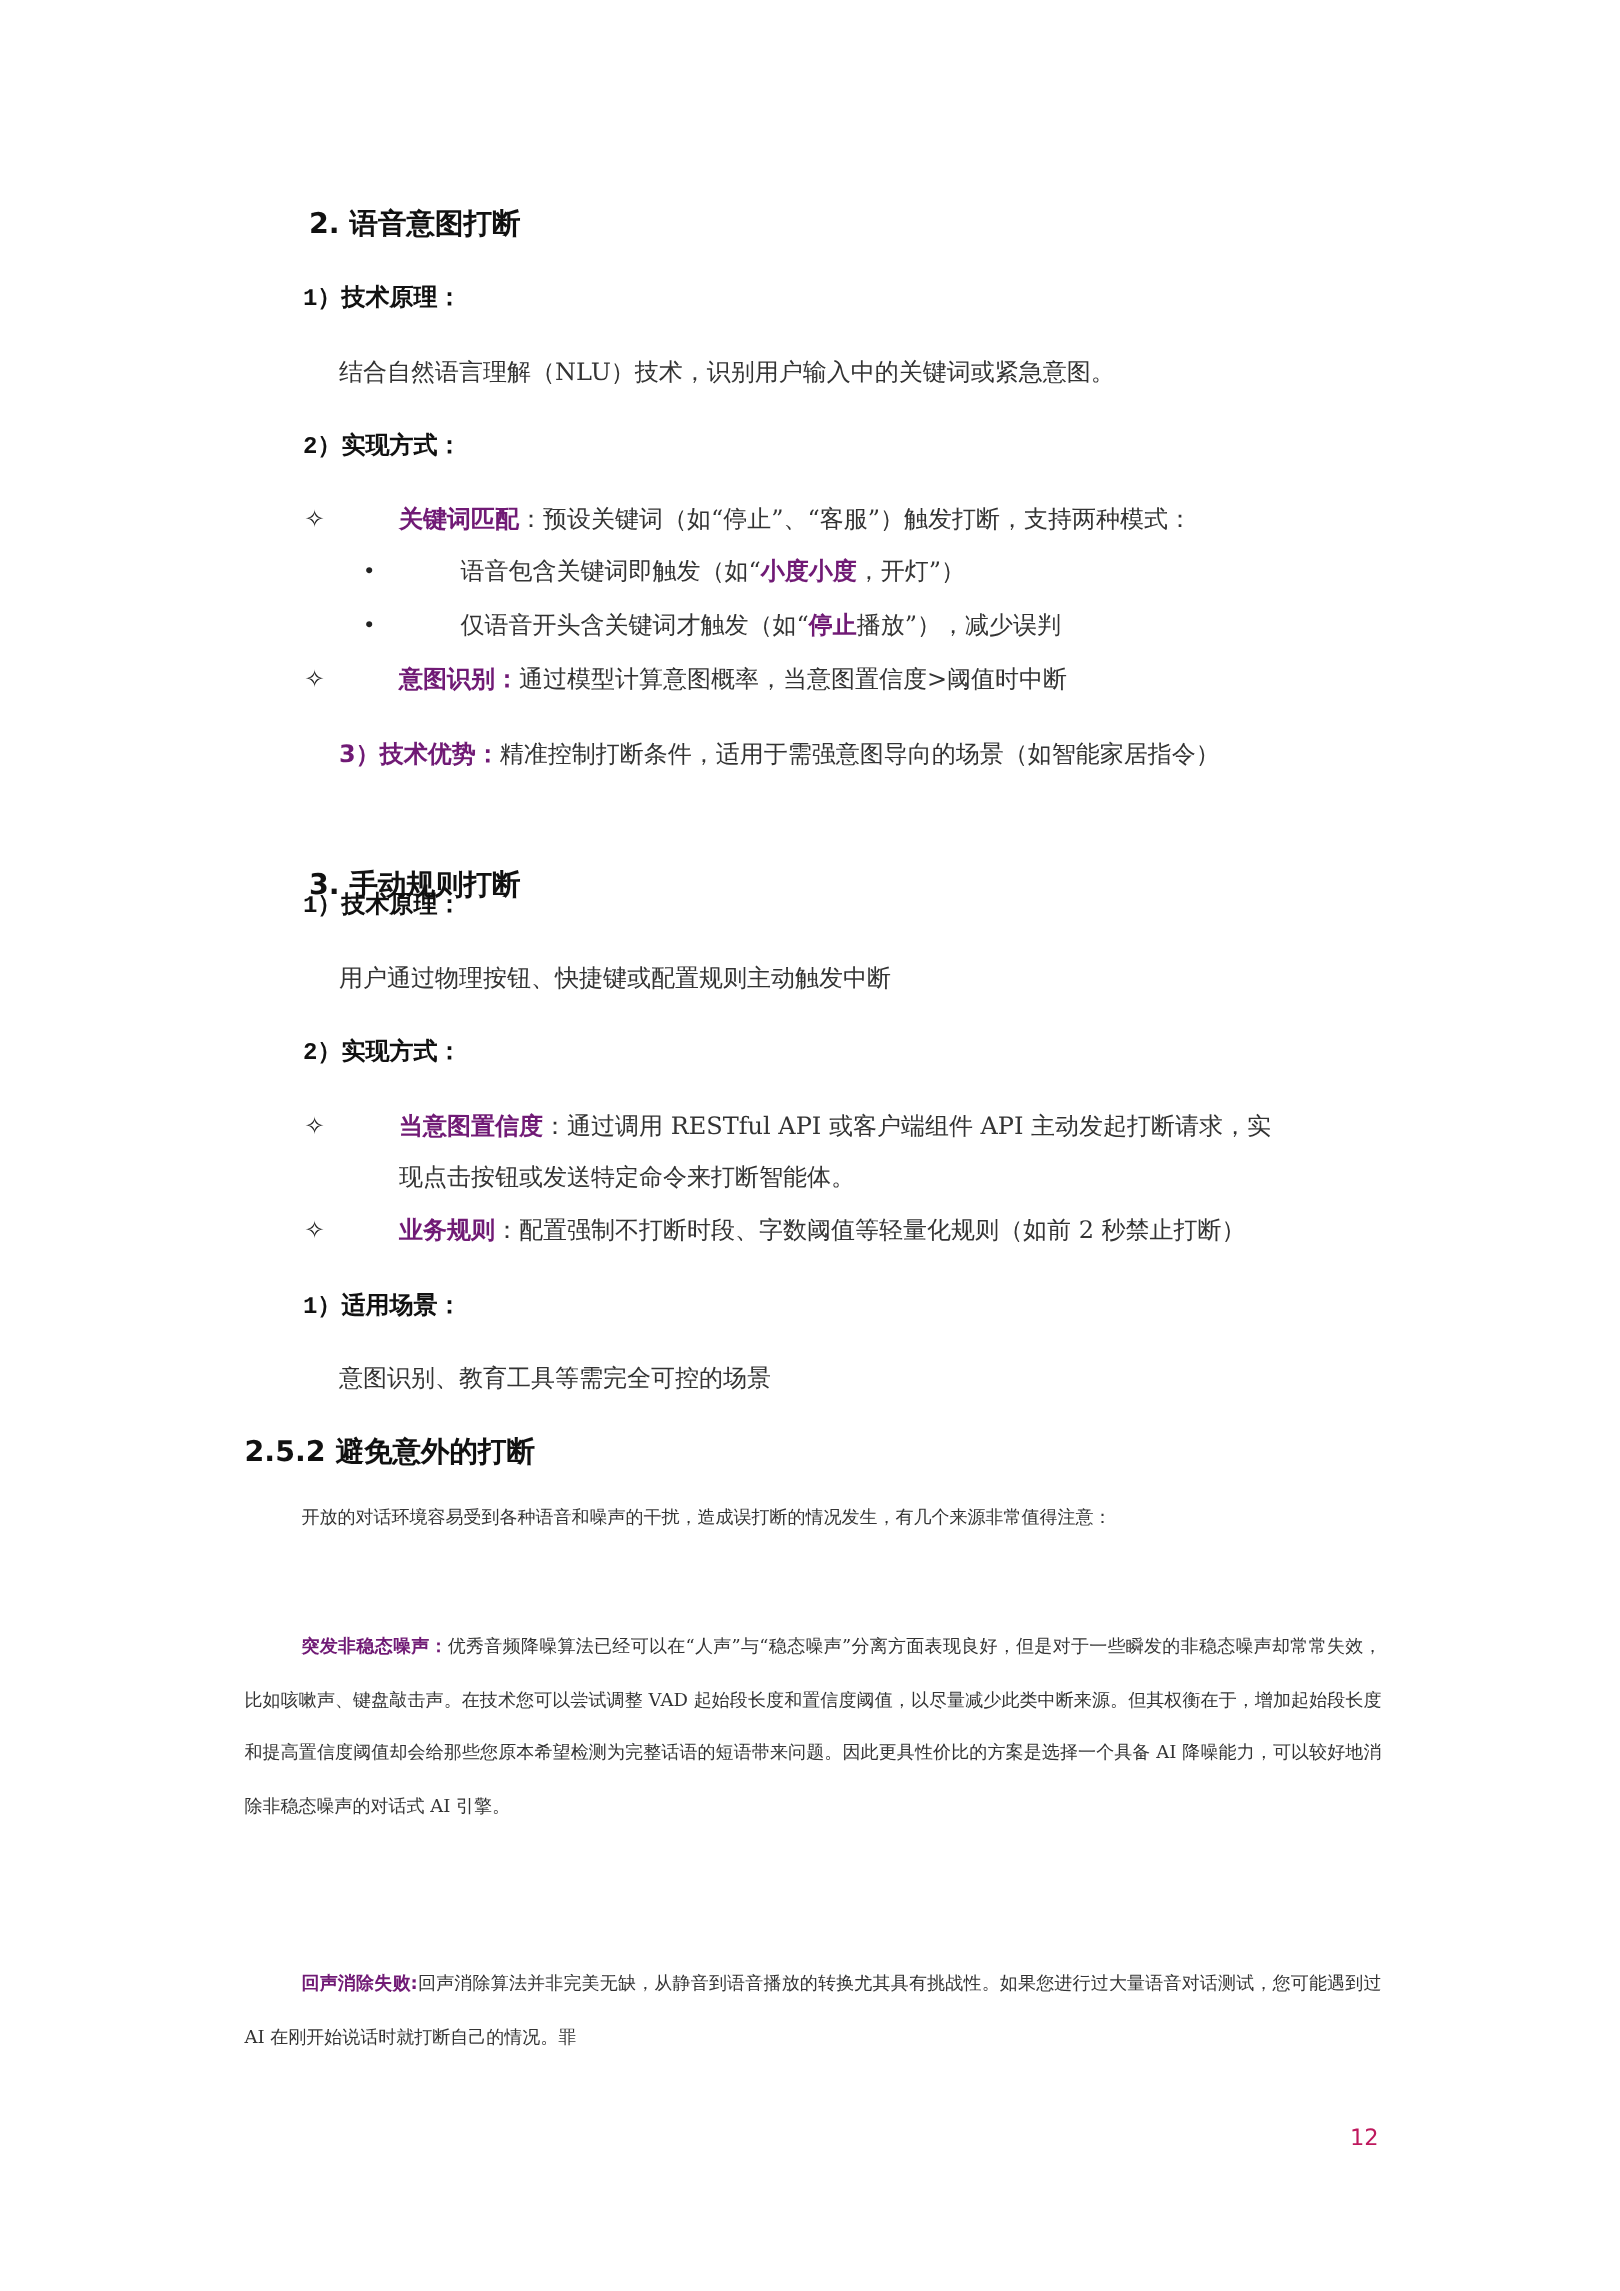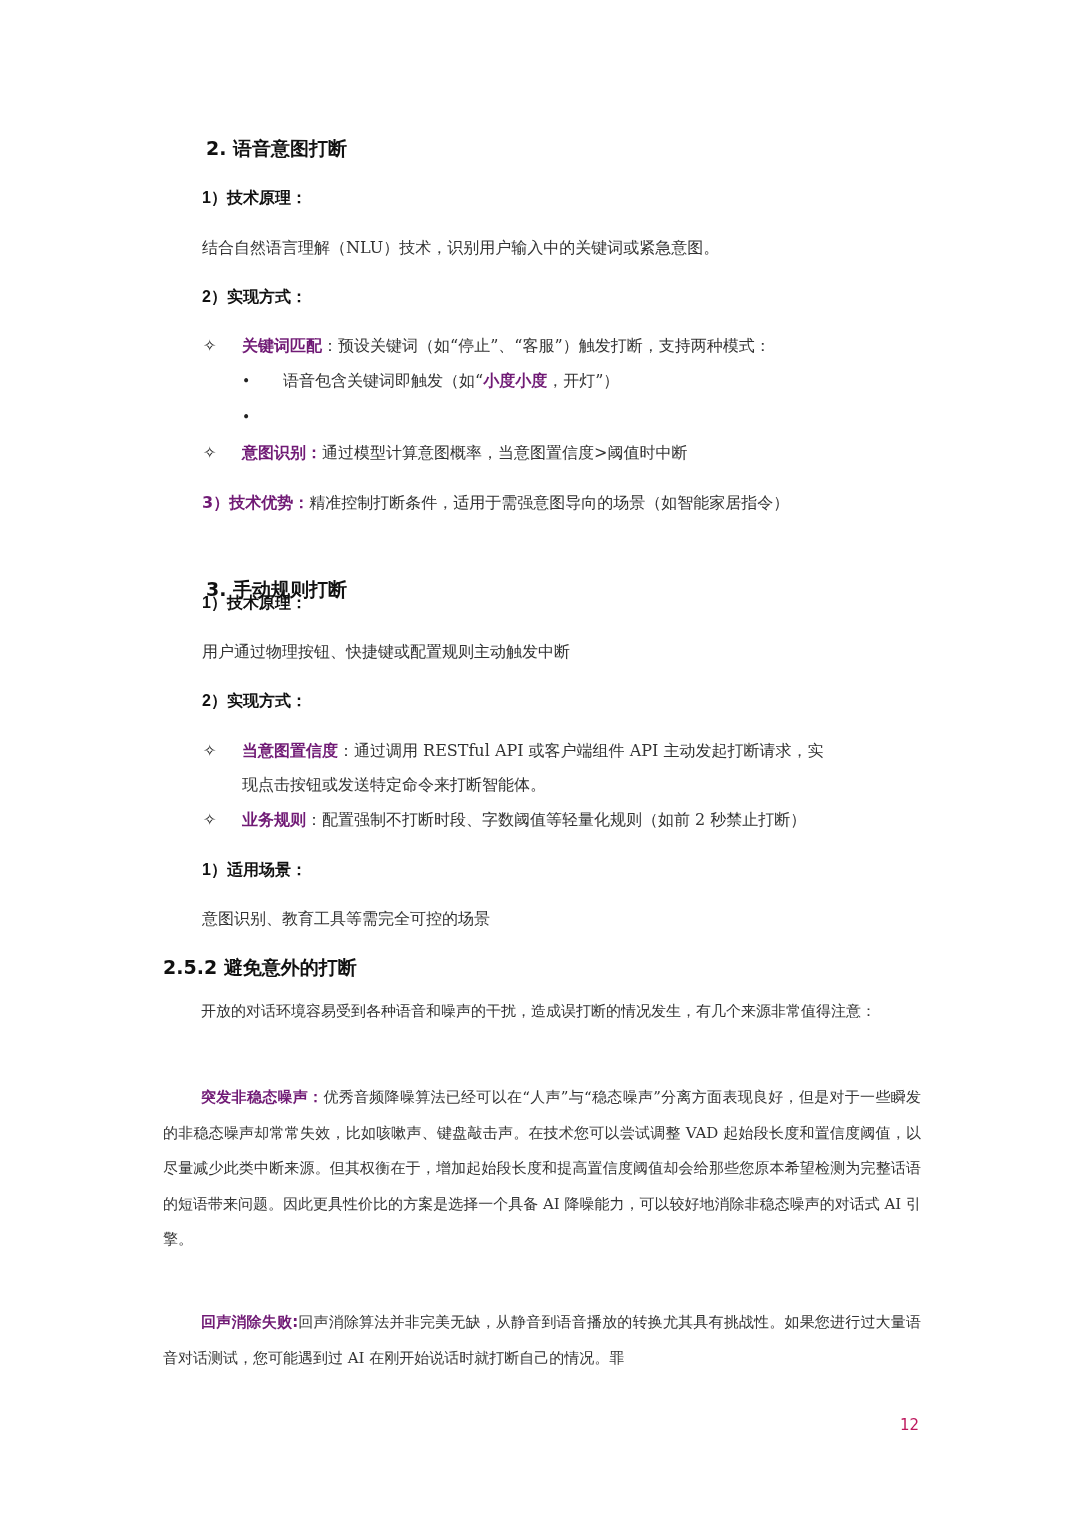--- a/index.html
+++ b/index.html
@@ -1,26 +1,26 @@
 <!DOCTYPE html>
 <html><head>
 <meta charset="utf-8">
 <style>
   html, body { margin: 0; padding: 0; background: #ffffff; }
   body { width: 1080px; height: 1527px; position: relative; overflow: hidden;
          font-family: "DejaVu Serif", "Liberation Serif", serif; color: #222; }
   .page { position: absolute; left: 0; top: 0; width: 1080px; height: 1506px; padding-left: 10px; }
   .abs { position: absolute; white-space: nowrap; }
   .h3 { font-size: 19px; font-weight: bold; color: #111; font-family: "DejaVu Sans", "Liberation Sans", sans-serif; }
-  .h4 { font-size: 16px; font-weight: bold; color: #111; font-family: Liberation Sans, sans-serif; }
-  .p { font-size: 16px; color: #333; }
+  .h4 { font-size: 16px; font-weight: bold; color: #111; font-family: Liberation Mono, monospace; }
+  .p { font-size: 16px; color: #333; margin-left: 24px; }
   .b { font-weight: bold; color: #701a75; font-family: "DejaVu Sans", "Liberation Sans", sans-serif; }
   .diamond { position: absolute; font-size: 16px; color: #222; font-family: "DejaVu Sans", sans-serif; }
   .bullet { position: absolute; font-size: 14px; color: #222; }
-  .wrap { position: absolute; left: 203px; width: 718px; font-size: 15px; color: #333; line-height: 35.5px; white-space: normal; text-align: justify; }
+  .wrap { position: absolute; left: 203px; width: 718px; font-size: 12px; color: #333; line-height: 35.5px; white-space: normal; text-align: justify; }
   .pagenum { position: absolute; left: 900px; top: 1416px; font-size: 15px; color: #be185d; font-family: "DejaVu Sans", sans-serif; }
 </style>
 </head>
 <body>
 
 <div class="page">
 
   <div class="abs h3" style="left:206px;top:136px;">2.  语音意图打断</div>
   <div class="abs h4" style="left:202px;top:188px;">1）技术原理：</div>
   <div class="abs p" style="left:202px;top:238px;">结合自然语言理解（NLU）技术，识别用户输入中的关键词或紧急意图。</div>
@@ -30,20 +30,23 @@
   <div class="abs p" style="left:242px;top:336px;">
     <span class="b">关键词匹配</span><span>：预设关键词（如“停止”、“客服”）触发打断，支持两种模式：</span>
   </div>
 
   <span class="bullet" style="left:242px;top:373px;">•</span>
   <div class="abs p" style="left:283px;top:371px;">
     <span>语音包含关键词即触发（如“</span><span class="b">小度小度</span><span>，开灯”）</span>
   </div>
 
   <span class="bullet" style="left:242px;top:409px;">•</span>
+  <div class="abs p" style="left:283px;top:407px;">
+    <span>仅语音开头含关键词才触发（如“</span><span class="b">停止</span><span>播放”），减少误判</span>
+  </div>
 
   <span class="diamond" style="left:203px;top:443px;">✧</span>
   <div class="abs p" style="left:242px;top:443px;">
     <span class="b">意图识别：</span><span>通过模型计算意图概率，当意图置信度&gt;阈值时中断</span>
   </div>
 
   <div class="abs p" style="left:202px;top:493px;">
     <span class="b">3）技术优势：</span><span>精准控制打断条件，适用于需强意图导向的场景（如智能家居指令）</span>
   </div>
 

